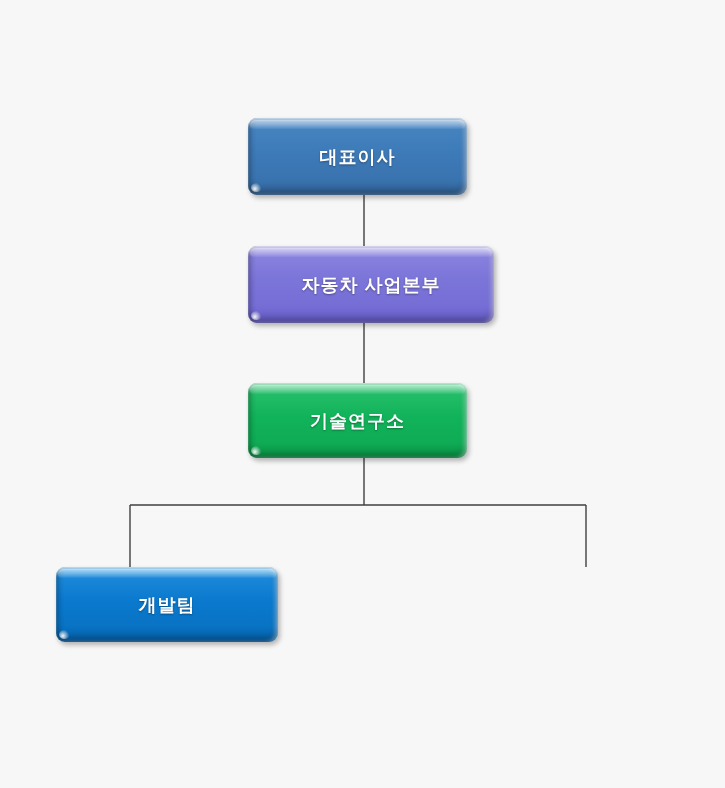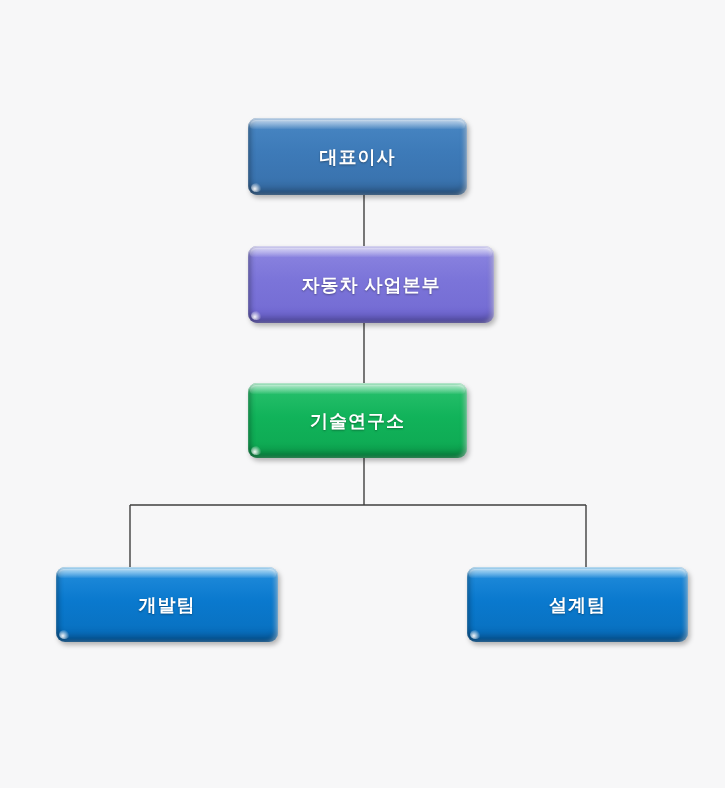--- a/index.html
+++ b/index.html
@@ -117,17 +117,14 @@
   </div>
 
   <div class="node node-lab">
     <span class="label">기술연구소</span>
   </div>
 
   <div class="node node-dev">
     <span class="label">개발팀</span>
   </div>
 
-  <div class="node node-design">
-    <span class="label">설계팀</span>
-  </div>
 
 </div>
 
 </body></html>

